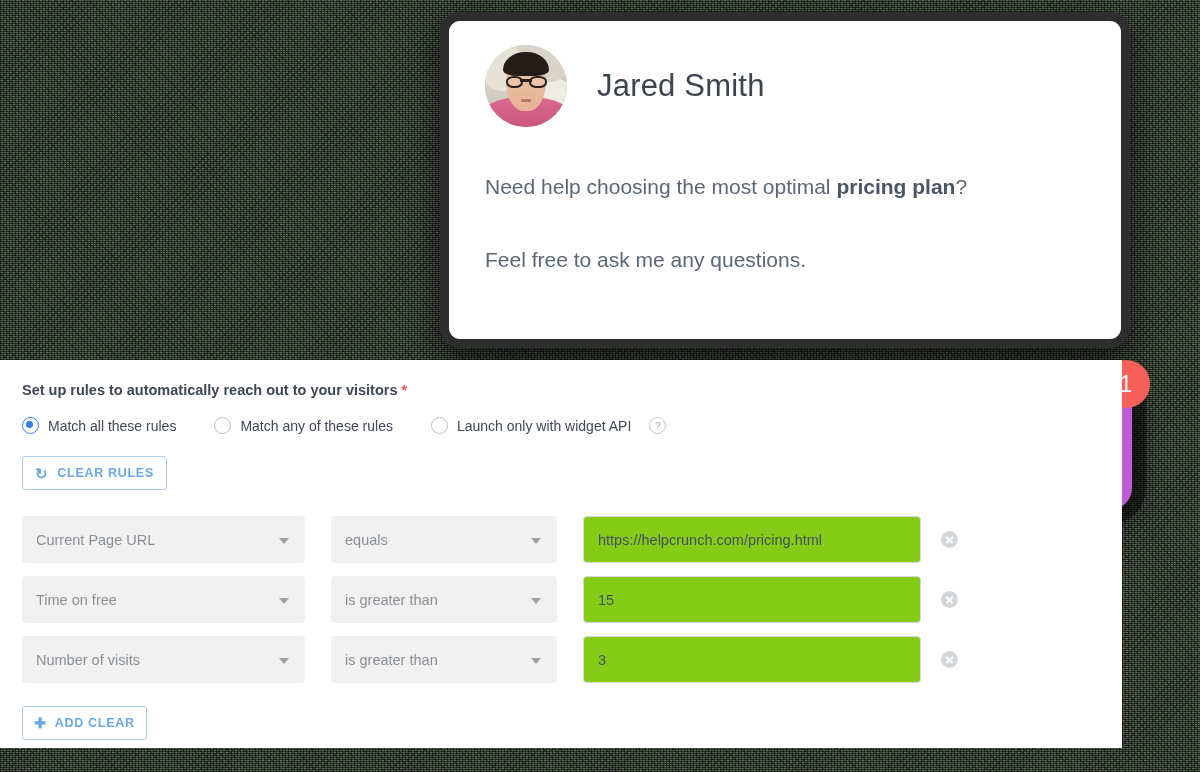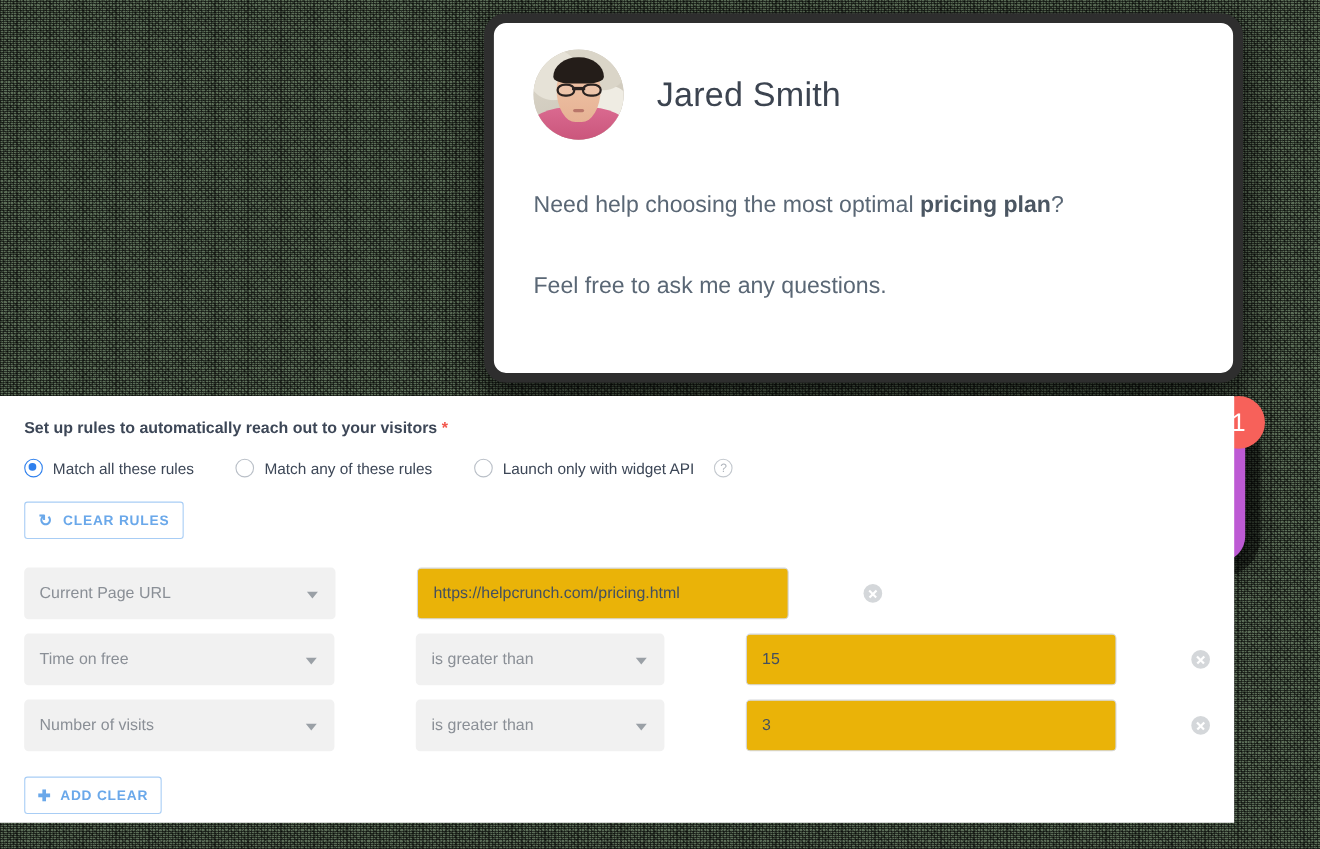--- a/index.html
+++ b/index.html
@@ -243,21 +243,20 @@
     gap: 9px;
     cursor: pointer;
   }
   #clear-rules-btn .reset-ic { font-size: 15px; line-height: 1; }
 
   #rules-list { margin-top: 26px; }
   .rule-row {
     display: flex;
     align-items: center;
     margin-bottom: 13px;
-    gap: 48px;
   }
   .select-box {
     height: 47px;
     border-radius: 4px;
     background: #f1f1f1;
     display: flex; align-items: center;
     padding: 0 14px 0 14px;
     color: #8a8f96;
     font-size: 14.5px;
     position: relative;
@@ -270,21 +269,21 @@
     margin-top: -2px;
     width: 0; height: 0;
     border-left: 5px solid transparent;
     border-right: 5px solid transparent;
     border-top: 6px solid #9aa0a6;
   }
   .value-input {
     width: 338px; height: 47px;
     border: 1px solid #d5d8dc;
     border-radius: 4px;
-    background: #eab308;
+    background: #84cc16;
     padding: 0 14px;
     font-size: 14.5px;
     color: #44505f;
     font-family: "Liberation Sans", sans-serif;
     outline: none;
   }
   .remove-btn {
     width: 17px; height: 17px;
     border-radius: 50%;
     background: #d4d7da;
@@ -388,20 +387,24 @@
     <span>CLEAR RULES</span>
   </div>
 
   <div id="rules-list">
 
     <div class="rule-row">
       <div class="select-box attr">
         <span>Current Page URL</span>
         <span class="caret"></span>
       </div>
+      <div class="select-box cond">
+        <span>equals</span>
+        <span class="caret"></span>
+      </div>
       <input class="value-input" type="text" value="https://helpcrunch.com/pricing.html" style="">
       <div class="remove-btn"></div>
     </div>
 
     <div class="rule-row">
       <div class="select-box attr">
         <span>Time on free</span>
         <span class="caret"></span>
       </div>
       <div class="select-box cond">

